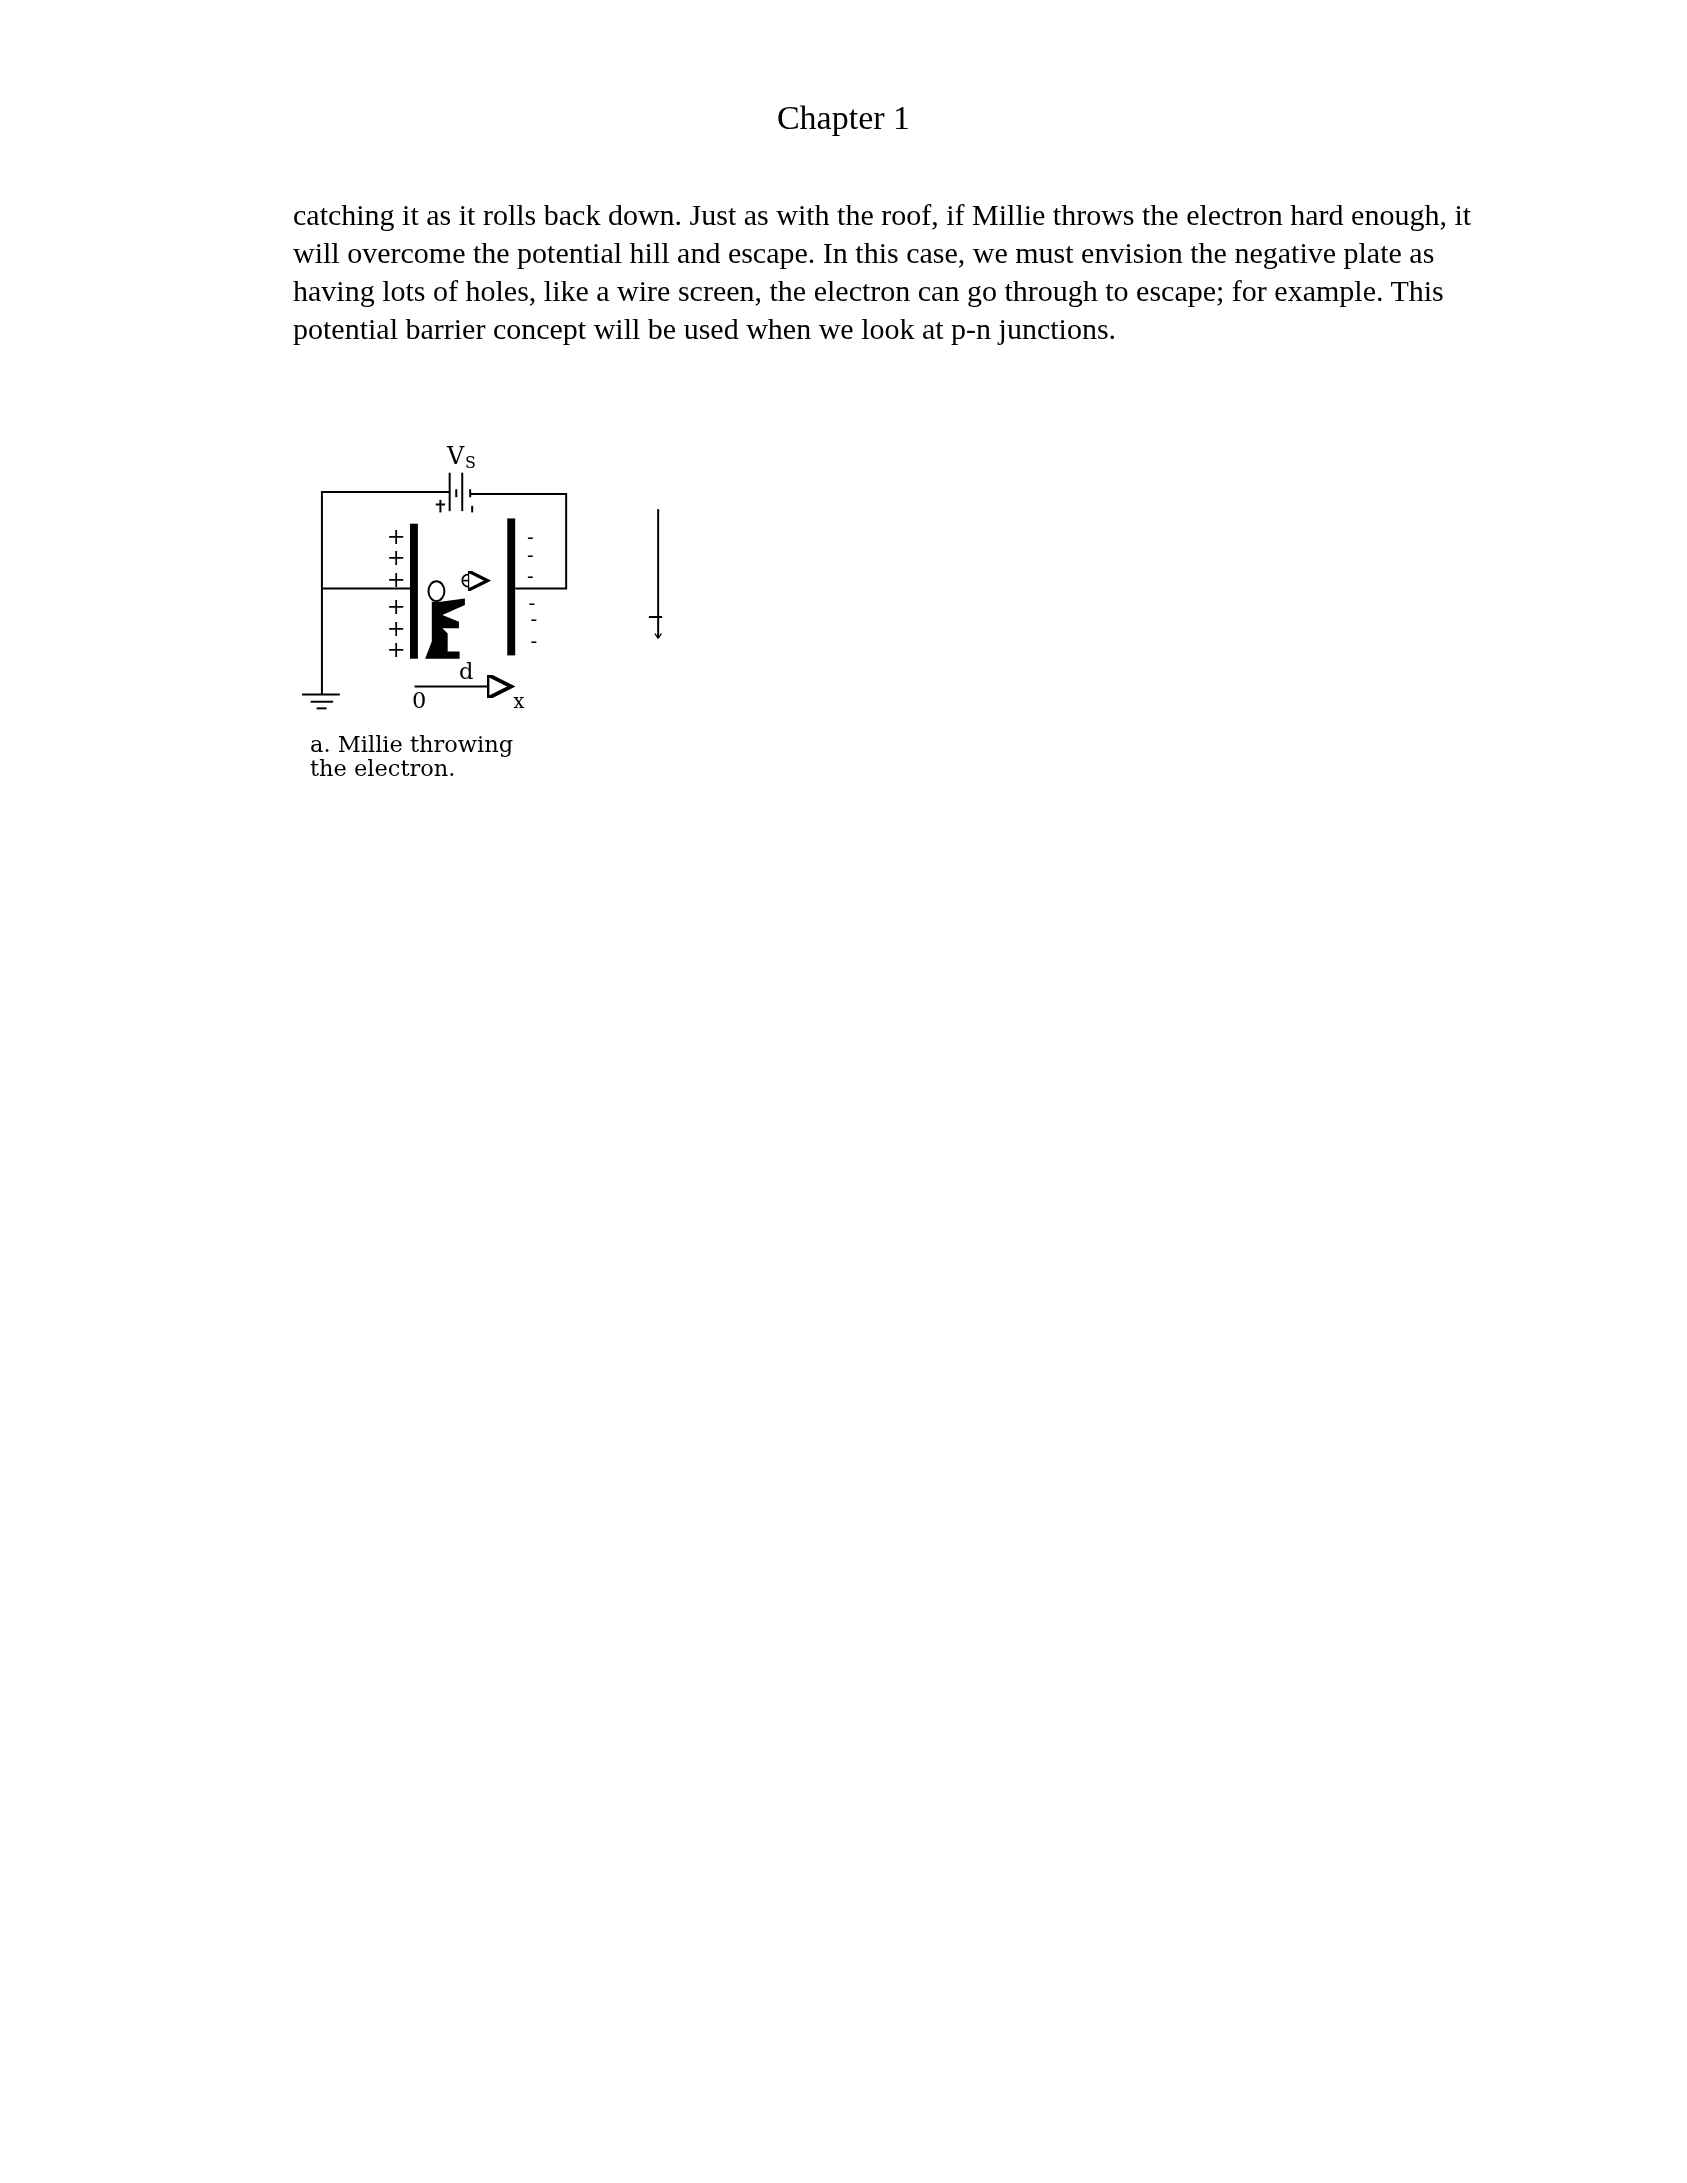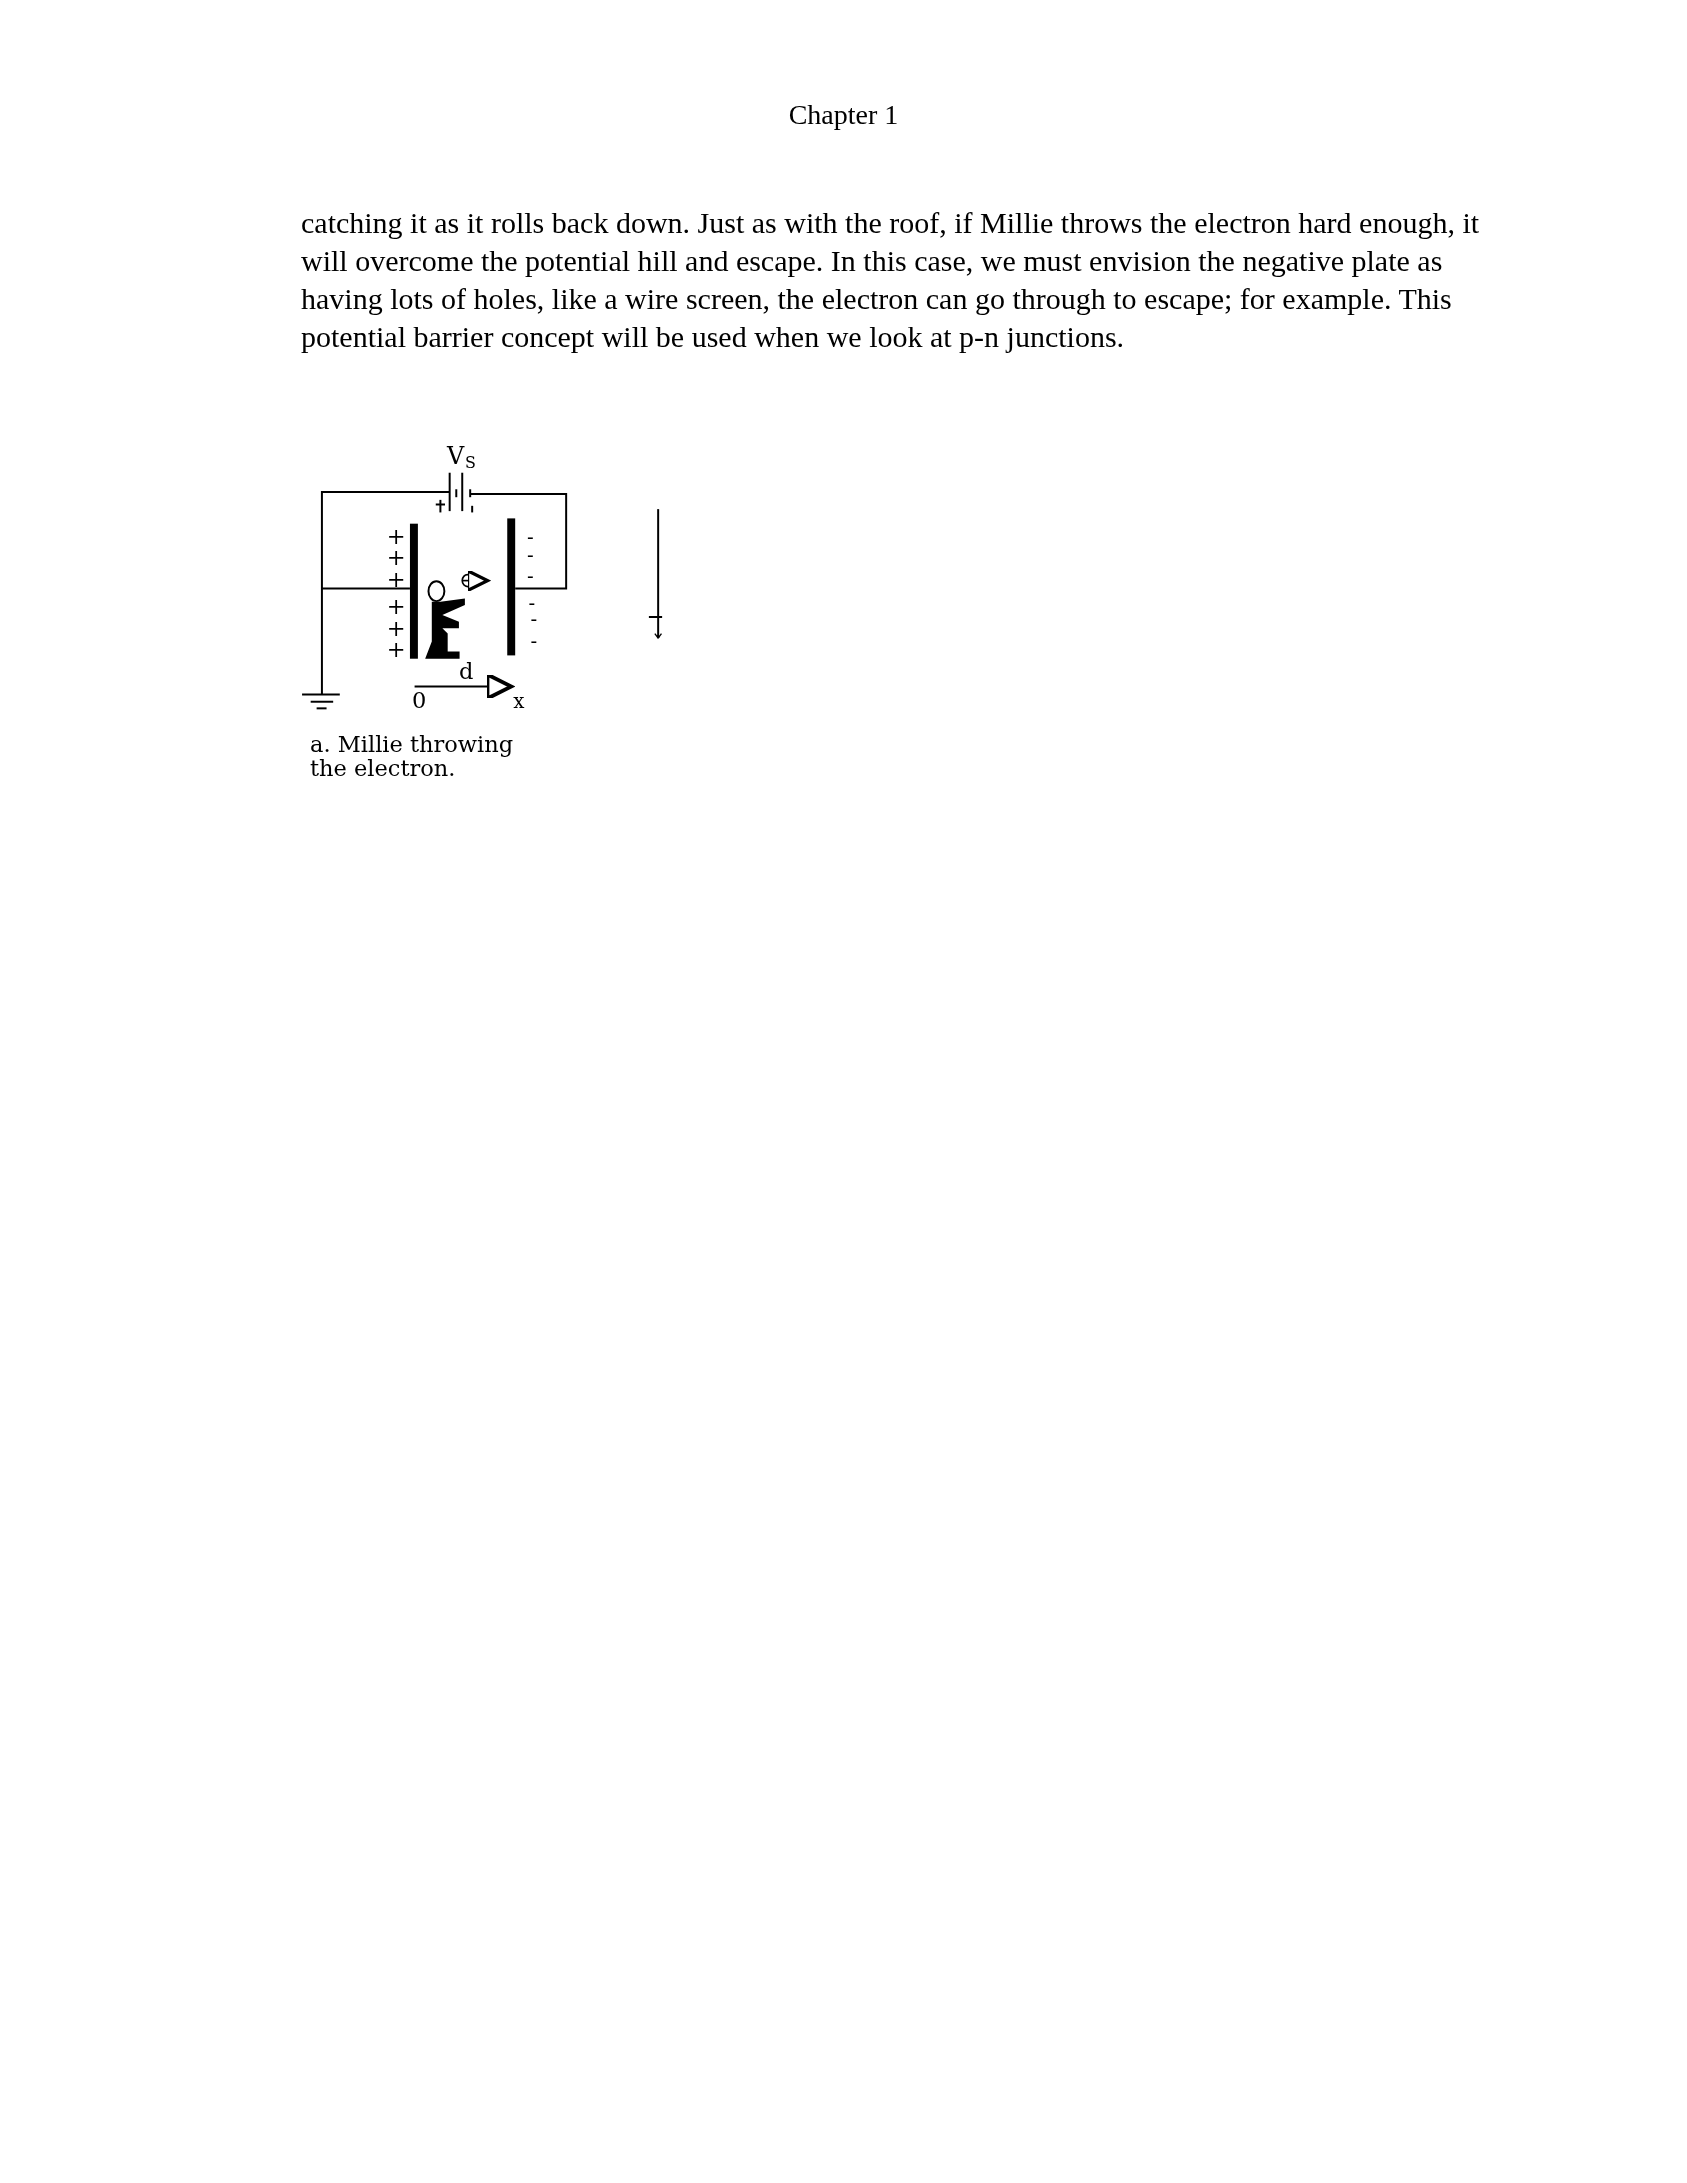--- a/index.html
+++ b/index.html
@@ -1,20 +1,20 @@
 <!DOCTYPE html>
 <html style="font-size:10.6px"><head>
 <meta charset="utf-8">
 <style>
   html, body { margin: 0; padding: 0; background: #ffffff; }
   body { width: 1687px; height: 2183px; position: relative; overflow: hidden;
          font-family: "Liberation Serif", serif; color: #000; }
   .header { position: absolute; top: 99px; left: 0; width: 1687px; text-align: center;
-            font-size: 28px; }
-  .para { position: absolute; left: 293px; width: 1191px; font-size: 30px; line-height: 38px; margin: 8px; }
+            font-size: 34px; }
+  .para { position: absolute; left: 293px; width: 1191px; font-size: 30px; line-height: 38px; margin: 0; }
   .p1 { top: 196px; }
   .figure { position: absolute; left: 265px; top: 423px; width: 1059px; height: 437px; }
   .figure svg { position: absolute; left: 0; top: 0; }
   .fig-text { font-family: "DejaVu Serif", serif; }
 </style>
 </head>
 <body>
 
 <div class="header">Chapter 1</div>
 

